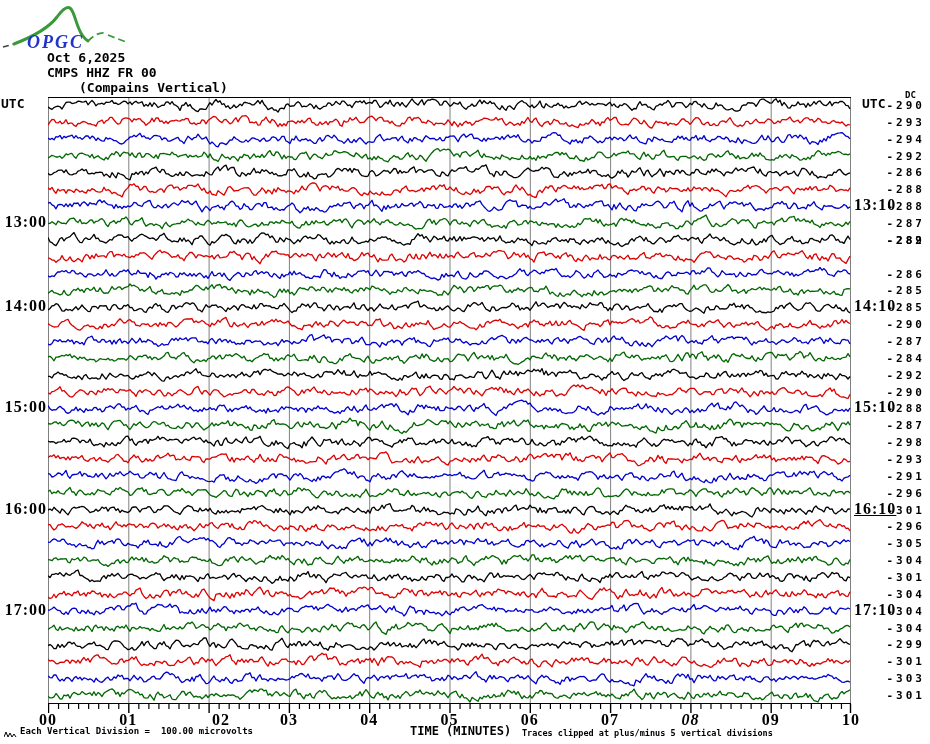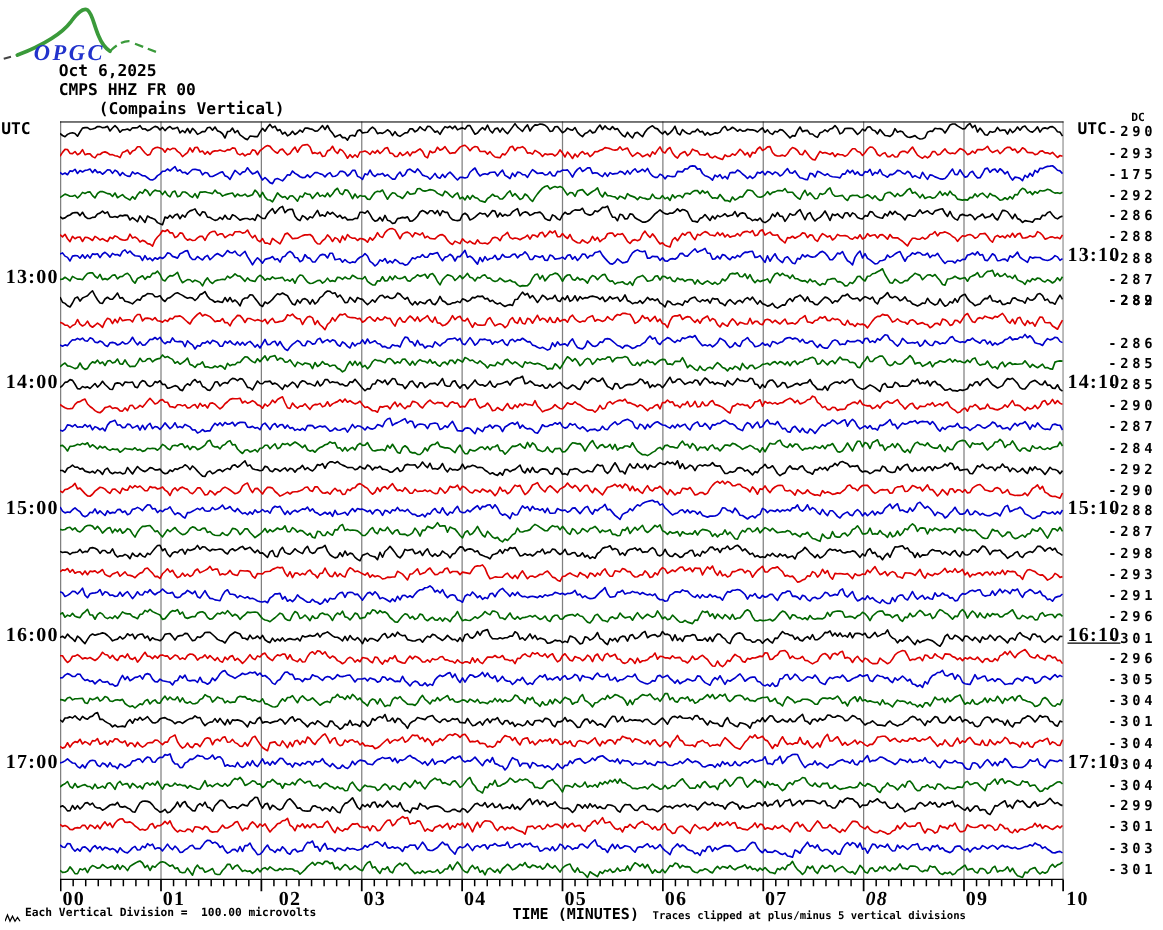--- a/index.html
+++ b/index.html
@@ -14,21 +14,21 @@
   .utc-left{left:1px;top:96px;}
   .utc-right{left:862px;top:96px;}
   .dc-hdr{position:absolute;left:905px;top:90px;font:bold 9px "DejaVu Sans Mono",monospace;}
   .plot{position:absolute;left:48px;top:97px;width:803px;height:607px;}
   .ticks{position:absolute;left:48px;top:704px;}
   .hour-label{position:absolute;font:bold 16px "Liberation Serif",serif;letter-spacing:1px;white-space:nowrap;}
   .hour-left{left:0px;width:47px;text-align:right;}
   .hour-right{left:854px;}
   .dc-val{position:absolute;left:879px;width:46px;text-align:right;
           font:bold 11px "DejaVu Sans Mono",monospace;letter-spacing:3px;white-space:nowrap;}
-  .xtick-label{position:absolute;top:711px;width:40px;text-align:right;
+  .xtick-label{position:absolute;top:711px;width:40px;text-align:center;
           font:bold 16px "Liberation Serif",serif;letter-spacing:1px;}
   .xlabel{position:absolute;left:410px;top:724px;font:bold 12px "DejaVu Sans Mono",monospace;}
   .foot{position:absolute;font-weight:bold;white-space:pre;font-family:"DejaVu Sans Mono",monospace;}
   .foot-left{left:20px;top:726px;font-size:9px;}
   .foot-right{left:522px;top:728px;font-size:8.5px;}
   .squiggle{position:absolute;left:4px;top:730px;}
 </style>
 </head>
 <body>
 
@@ -201,21 +201,21 @@
     <div class="hour-label hour-left" style="top: 398.426px;">15:00</div>
     <div class="hour-label hour-left" style="top: 499.568px;">16:00</div>
     <div class="hour-label hour-left" style="top: 600.71px;">17:00</div>
     <div class="hour-label hour-right" style="top: 196.142px;">13:10</div>
     <div class="hour-label hour-right" style="top: 297.284px;">14:10</div>
     <div class="hour-label hour-right" style="top: 398.426px;">15:10</div>
     <div class="hour-label hour-right" style="top: 499.568px; text-decoration: underline;">16:10</div>
     <div class="hour-label hour-right" style="top: 600.71px;">17:10</div>
     <div class="dc-val" style="top: 99px;">-290</div>
     <div class="dc-val" style="top: 115.857px;">-293</div>
-    <div class="dc-val" style="top: 132.714px;">-175</div>
+    <div class="dc-val" style="top: 132.714px;">-294</div>
     <div class="dc-val" style="top: 149.571px;">-292</div>
     <div class="dc-val" style="top: 166.428px;">-286</div>
     <div class="dc-val" style="top: 183.285px;">-288</div>
     <div class="dc-val" style="top: 200.142px;">-288</div>
     <div class="dc-val" style="top: 216.999px;">-287</div>
     <div class="dc-val" style="top: 233.856px;">-289</div>
     <div class="dc-val" style="top: 234px;">-282</div>
     <div class="dc-val" style="top: 267.57px;">-286</div>
     <div class="dc-val" style="top: 284.427px;">-285</div>
     <div class="dc-val" style="top: 301.284px;">-285</div>

